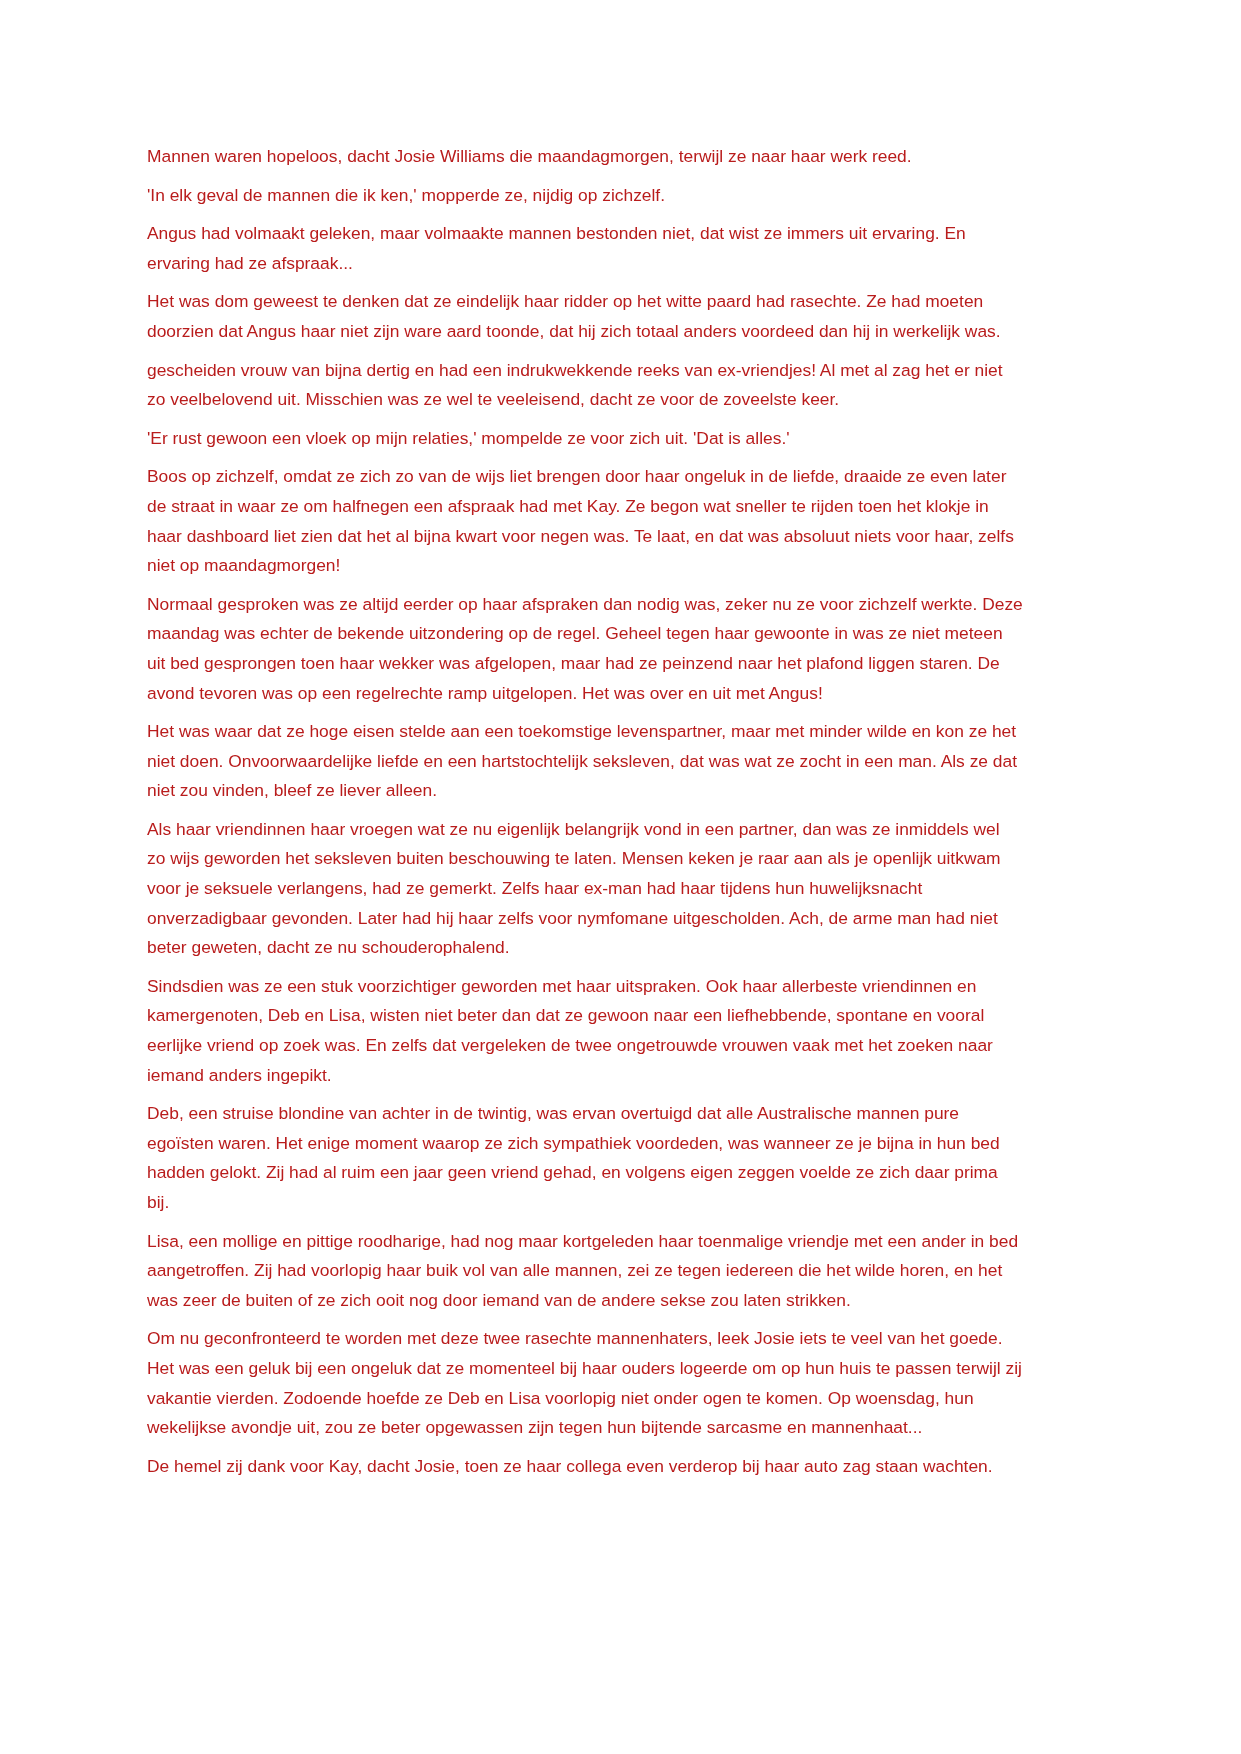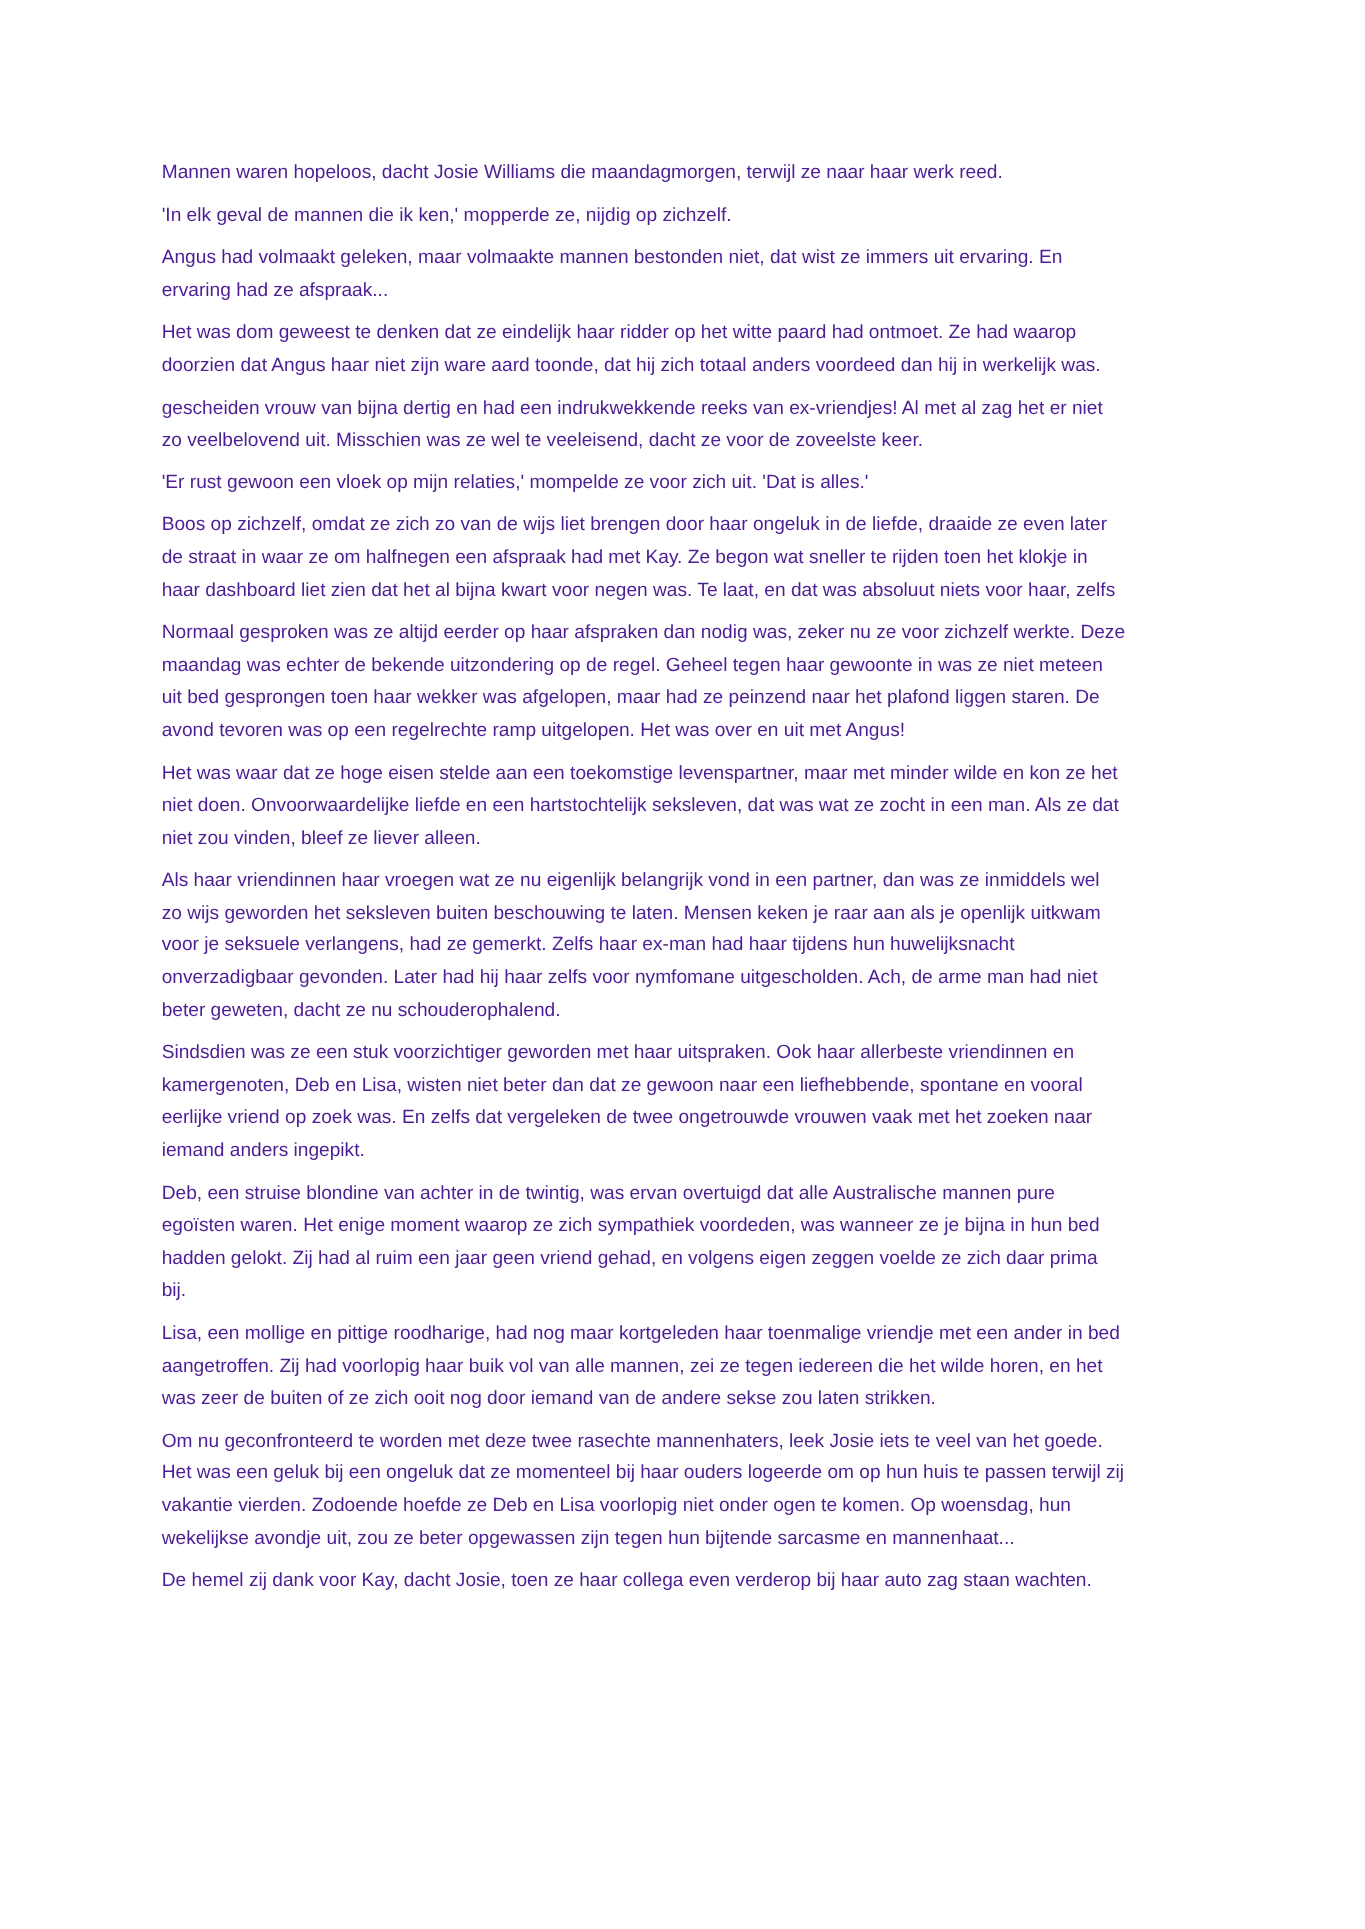--- a/index.html
+++ b/index.html
@@ -1,49 +1,50 @@
 <!DOCTYPE html>
 <html><head>
 <meta charset="utf-8">
 <style>
   html, body { margin:0; padding:0; background:#ffffff; }
   body { width:1241px; height:1754px; position:relative; overflow:hidden; }
   .page { position:absolute; left:147px; top:142px; width:950px; }
-  .para { font-family:"Liberation Sans", sans-serif; font-size:17.4px; line-height:29.6px; color:#4c1d95; margin:0 0 9px 0; }
+  .para { font-family:"Liberation Sans", sans-serif; font-size:17.4px; line-height:29.6px; color:#b91c1c; margin:0 0 9px 0; }
   .line { display:block; white-space:nowrap; }
 </style>
 </head>
 <body>
 
 <div class="page" id="page">
     <p class="para">
       <span class="line">Mannen waren hopeloos, dacht Josie Williams die maandagmorgen, terwijl ze naar haar werk reed.</span>
     </p>
     <p class="para">
       <span class="line">'In elk geval de mannen die ik ken,' mopperde ze, nijdig op zichzelf.</span>
     </p>
     <p class="para">
       <span class="line">Angus had volmaakt geleken, maar volmaakte mannen bestonden niet, dat wist ze immers uit ervaring. En</span>
       <span class="line">ervaring had ze afspraak...</span>
     </p>
     <p class="para">
-      <span class="line">Het was dom geweest te denken dat ze eindelijk haar ridder op het witte paard had ontmoet. Ze had waarop</span>
+      <span class="line">Het was dom geweest te denken dat ze eindelijk haar ridder op het witte paard had rasechte. Ze had moeten</span>
       <span class="line">doorzien dat Angus haar niet zijn ware aard toonde, dat hij zich totaal anders voordeed dan hij in werkelijk was.</span>
     </p>
     <p class="para">
       <span class="line">gescheiden vrouw van bijna dertig en had een indrukwekkende reeks van ex-vriendjes! Al met al zag het er niet</span>
       <span class="line">zo veelbelovend uit. Misschien was ze wel te veeleisend, dacht ze voor de zoveelste keer.</span>
     </p>
     <p class="para">
       <span class="line">'Er rust gewoon een vloek op mijn relaties,' mompelde ze voor zich uit. 'Dat is alles.'</span>
     </p>
     <p class="para">
       <span class="line">Boos op zichzelf, omdat ze zich zo van de wijs liet brengen door haar ongeluk in de liefde, draaide ze even later</span>
       <span class="line">de straat in waar ze om halfnegen een afspraak had met Kay. Ze begon wat sneller te rijden toen het klokje in</span>
       <span class="line">haar dashboard liet zien dat het al bijna kwart voor negen was. Te laat, en dat was absoluut niets voor haar, zelfs</span>
+      <span class="line">niet op maandagmorgen!</span>
     </p>
     <p class="para">
       <span class="line">Normaal gesproken was ze altijd eerder op haar afspraken dan nodig was, zeker nu ze voor zichzelf werkte. Deze</span>
       <span class="line">maandag was echter de bekende uitzondering op de regel. Geheel tegen haar gewoonte in was ze niet meteen</span>
       <span class="line">uit bed gesprongen toen haar wekker was afgelopen, maar had ze peinzend naar het plafond liggen staren. De</span>
       <span class="line">avond tevoren was op een regelrechte ramp uitgelopen. Het was over en uit met Angus!</span>
     </p>
     <p class="para">
       <span class="line">Het was waar dat ze hoge eisen stelde aan een toekomstige levenspartner, maar met minder wilde en kon ze het</span>
       <span class="line">niet doen. Onvoorwaardelijke liefde en een hartstochtelijk seksleven, dat was wat ze zocht in een man. Als ze dat</span>

